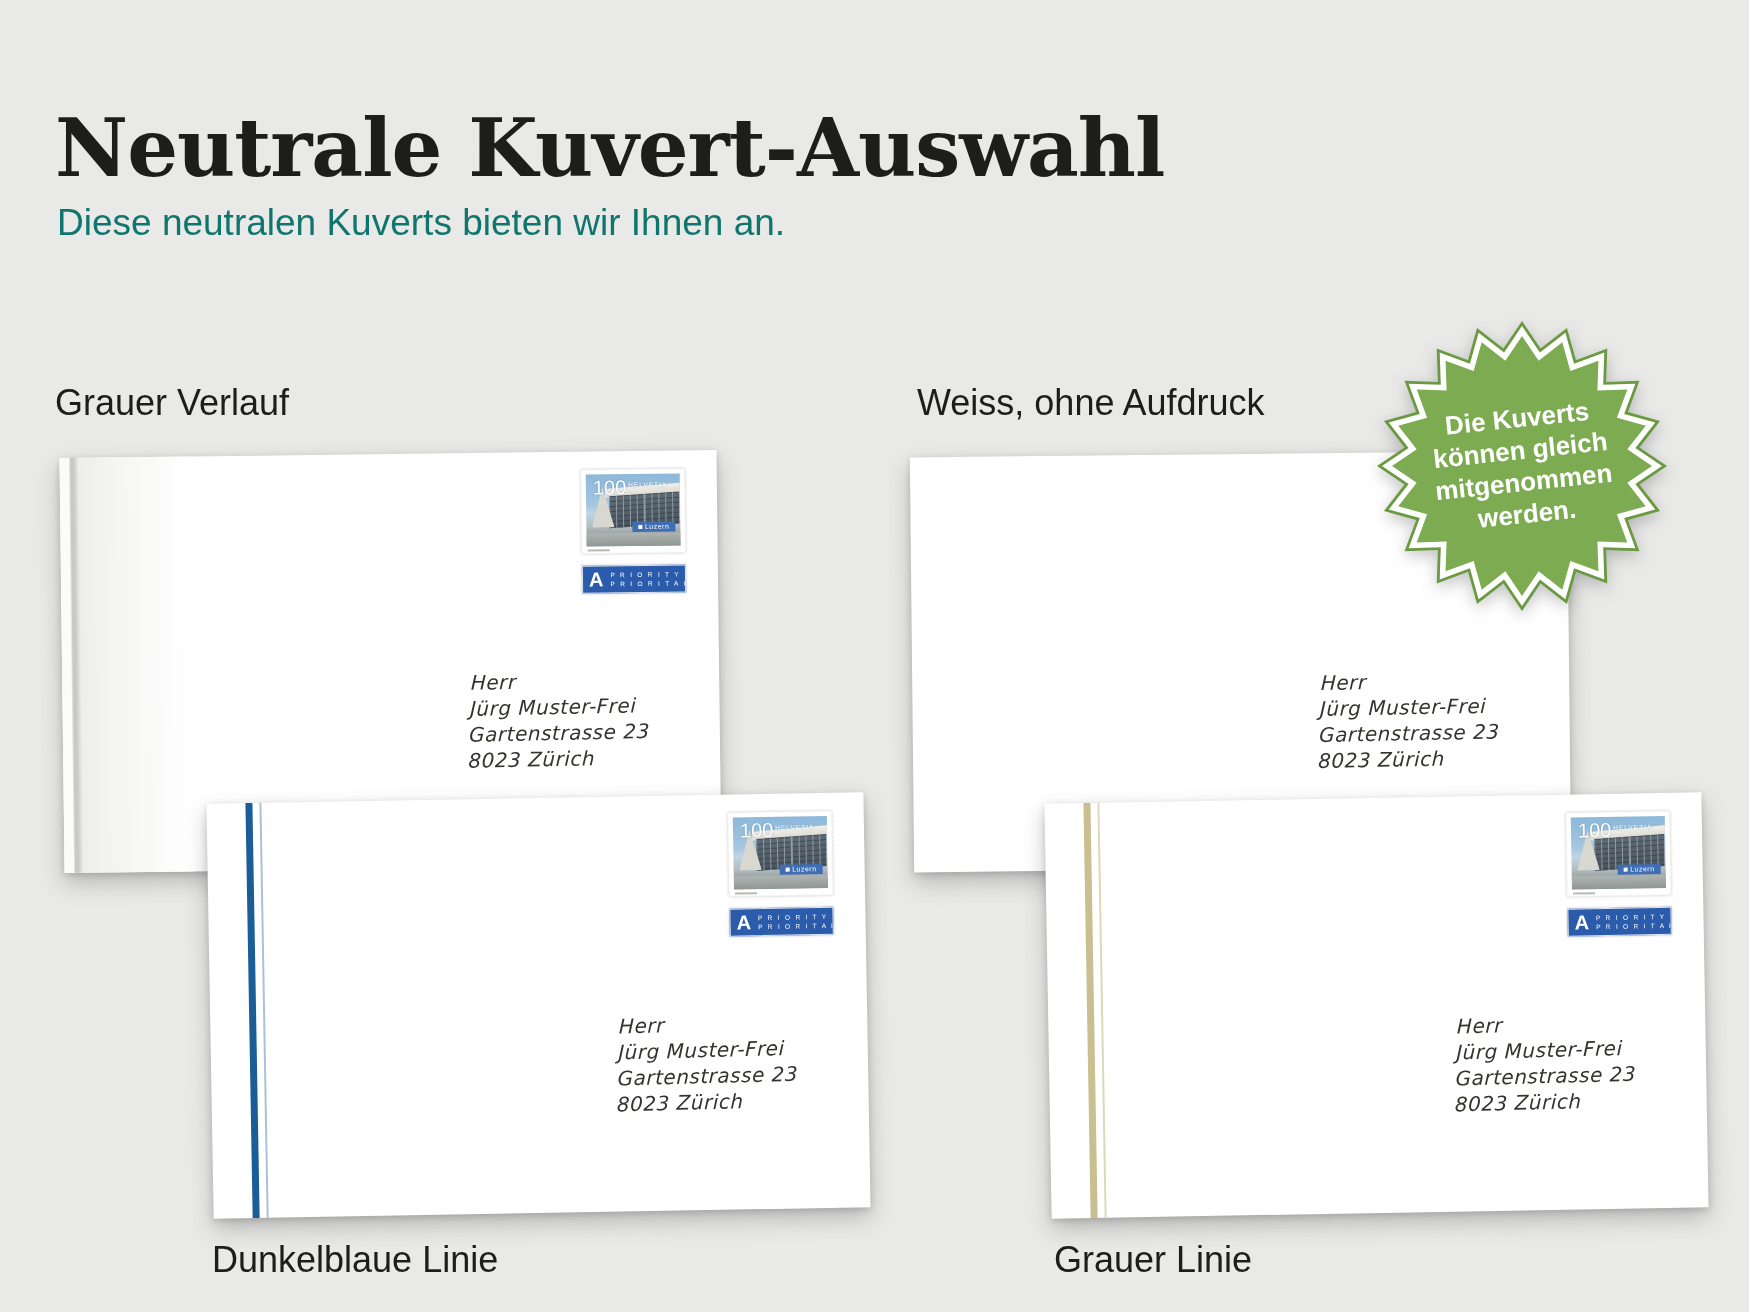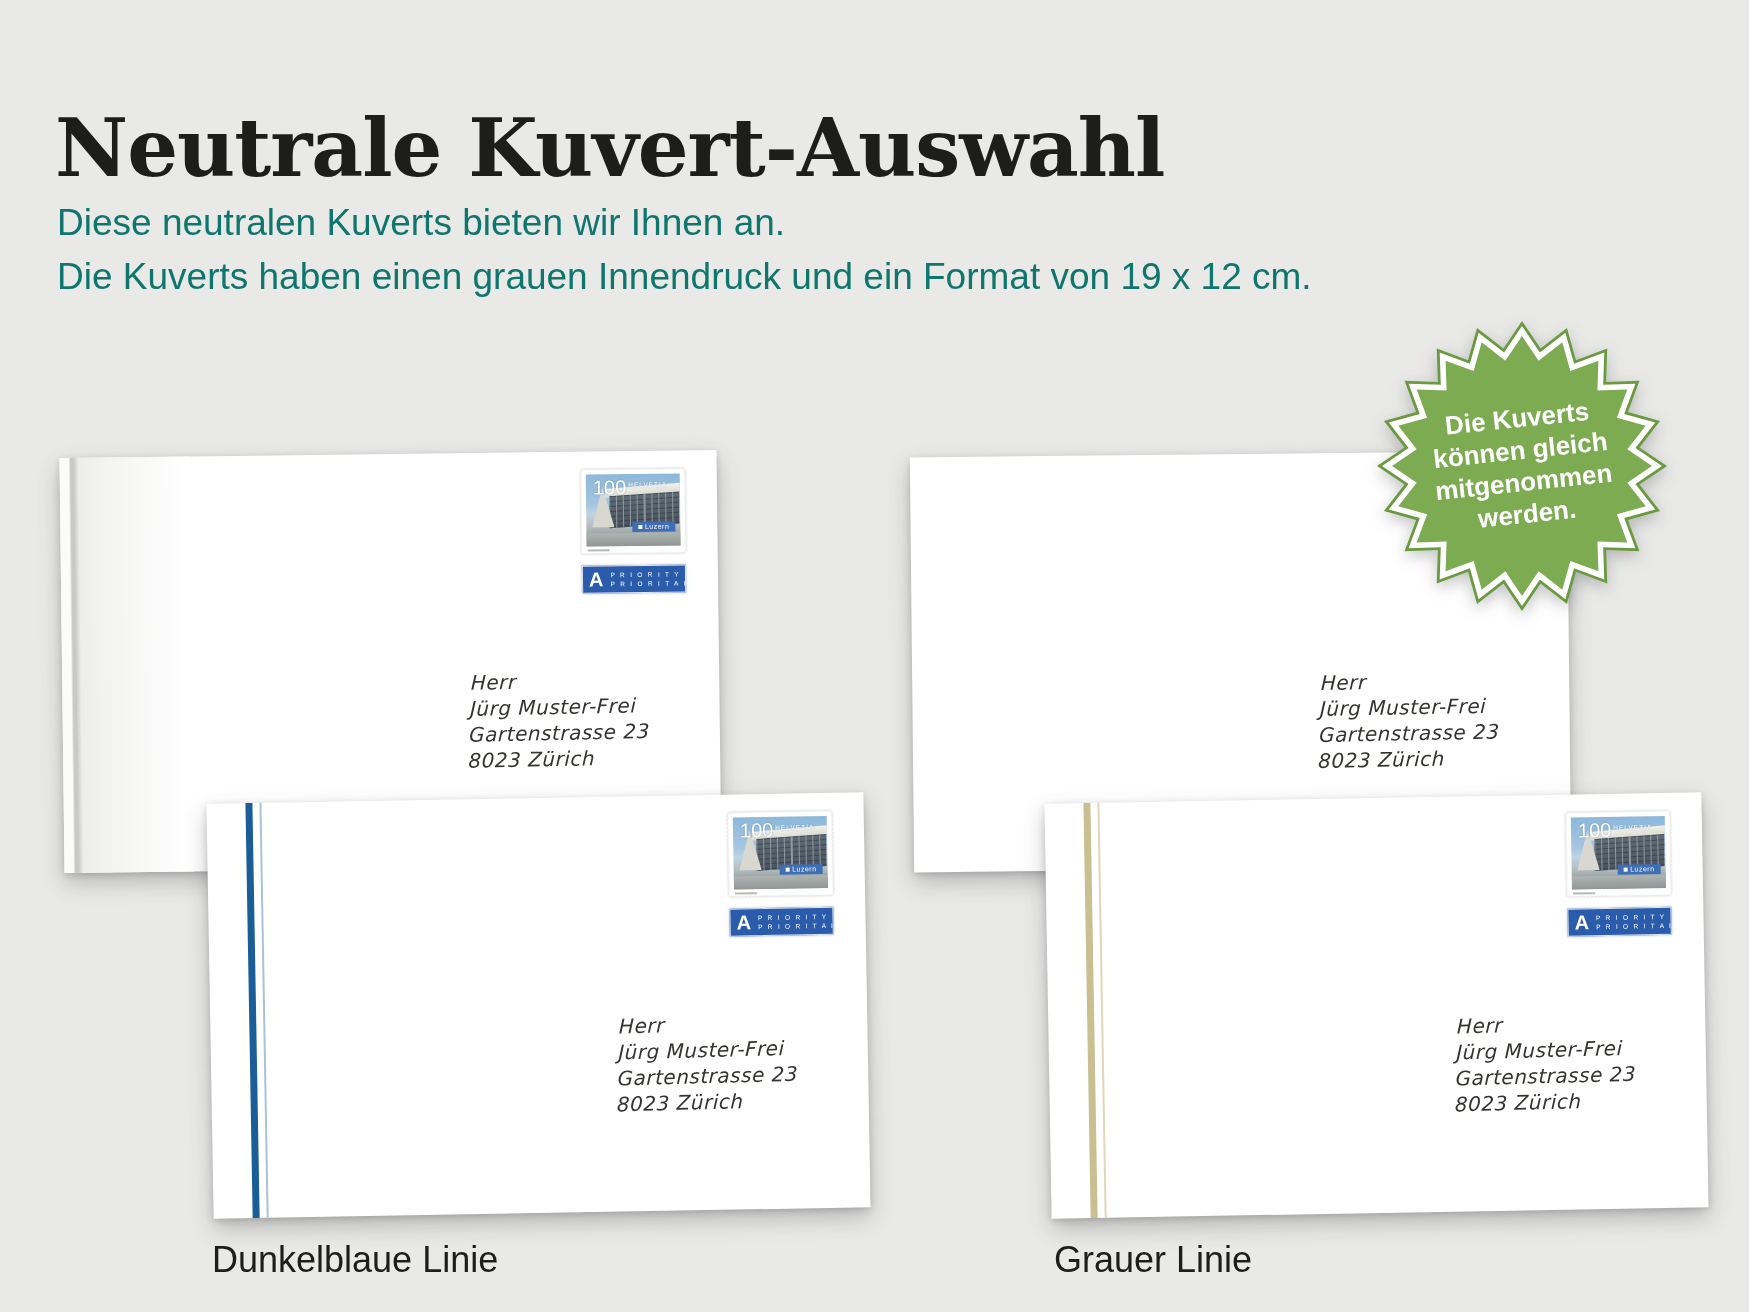--- a/index.html
+++ b/index.html
@@ -139,23 +139,24 @@
 </style>
 </head>
 <body>
 
 <div class="canvas">
 
   <h1 class="page-title">Neutrale Kuvert-Auswahl</h1>
 
   <div class="intro">
     <div>Diese neutralen Kuverts bieten wir Ihnen an.</div>
-    <div>Die Kuverts haben einen grauen Innendruck und ein Format von 19 x 12 cm.</div>
-  </div>
-
+  </div>
+
+  <div class="col-label label-env1">Grauer Verlauf</div>
+  <div class="col-label label-env2">Weiss, ohne Aufdruck</div>
 
   <div class="envelope env-1">
     <div class="stripe-gray"></div>
     <div class="stamp-block">
       <div class="stamp">
         <div class="stamp-photo">
           <div class="bldg-roof"></div>
           <div class="bldg-facade"></div>
           <div class="bldg-spire"></div>
           <div class="bldg-ground"></div>

